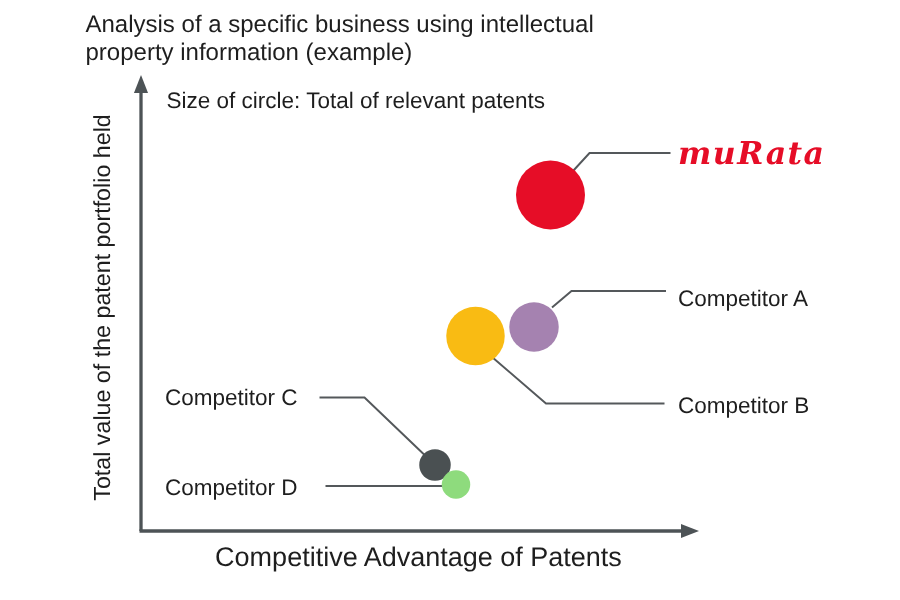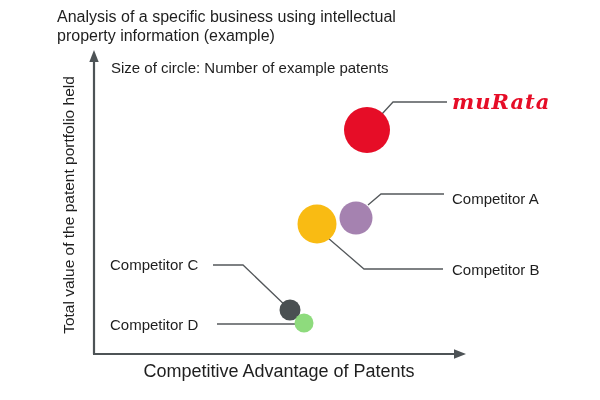--- a/index.html
+++ b/index.html
@@ -14,21 +14,21 @@
   .arrow{fill:#4d5356;stroke:none;}
   .connector{stroke:#54585b;stroke-width:1.3;fill:none;}
   .bubble-label{font-family:"Liberation Sans",sans-serif;font-size:15px;fill:#1e1e1e;}
   .logo-label{font-family:"DejaVu Serif",serif;font-style:italic;font-weight:bold;font-size:21px;letter-spacing:1px;fill:#e60d27;}
 </style>
 </head>
 <body>
 
 <div class="canvas">
   <div class="title">Analysis of a specific business using intellectual property information (example)</div>
-  <div class="subtitle">Size of circle: Number of example patents</div>
+  <div class="subtitle">Size of circle: Total of relevant patents</div>
   <div class="y-label">Total value of the patent portfolio held</div>
   <div class="x-label">Competitive Advantage of Patents</div>
   <svg id="plot" width="600" height="400">
     <line class="axis" x1="94" y1="354" x2="94" y2="60"></line>
     <line class="axis" x1="93" y1="354" x2="456" y2="354"></line>
     <polygon class="arrow" points="94,50 89.3,62 98.7,62"></polygon>
     <polygon class="arrow" points="466,354 454,349.3 454,358.7"></polygon>
   <polyline points="382,114 393,102 447,102" class="connector"></polyline>
       <polyline points="328,238 364,269 443,269" class="connector"></polyline>
       <polyline points="368,205 381,194 444,194" class="connector"></polyline>

